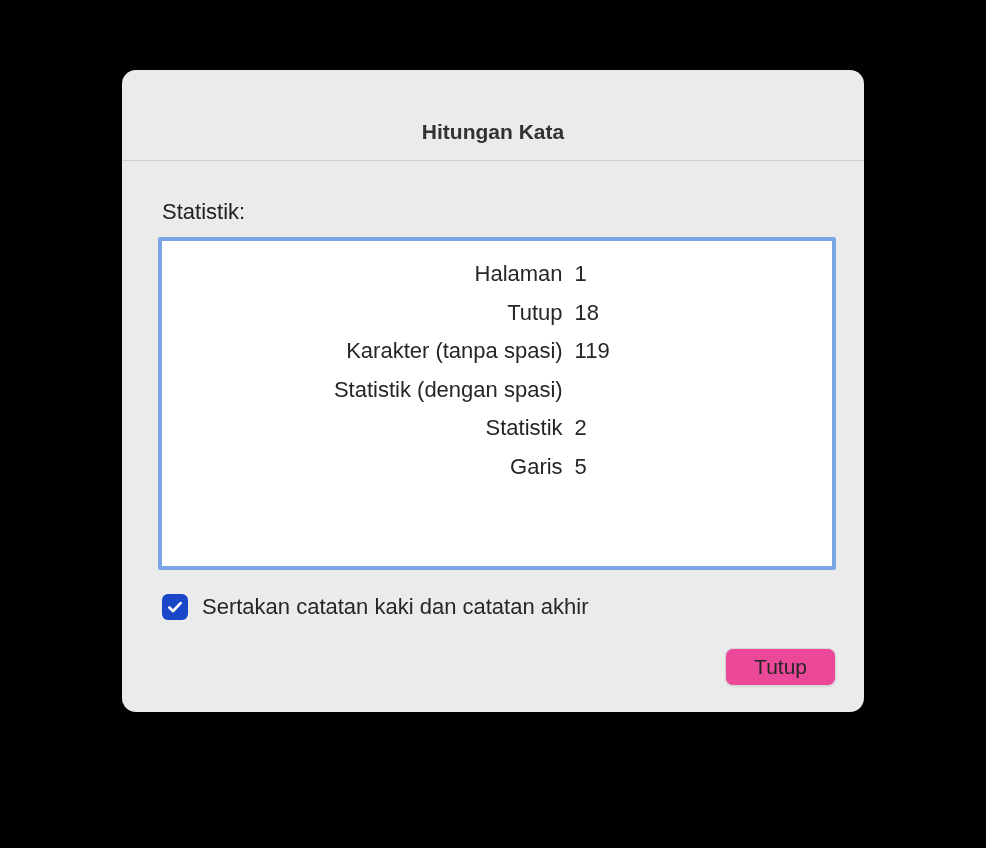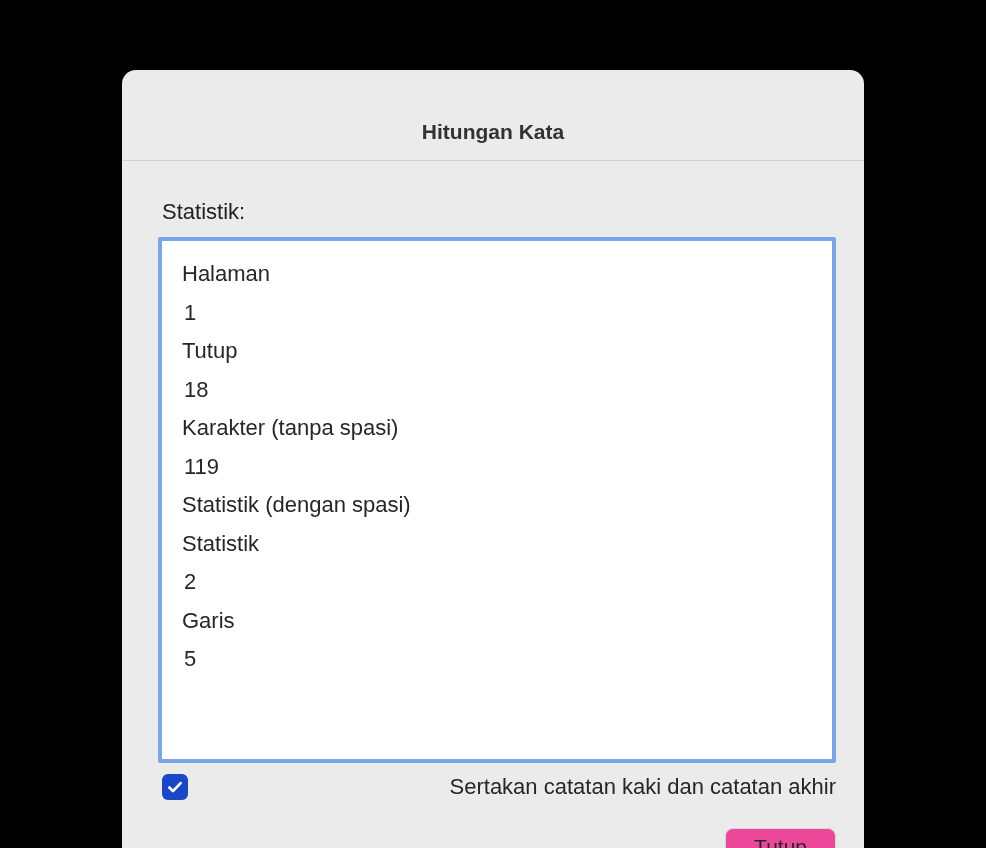--- a/index.html
+++ b/index.html
@@ -53,39 +53,37 @@
       border-radius: 2px;
       padding: 14px 20px 80px 20px;
       min-height: 316px;
     }
     .stat-row {
       display: flex;
       align-items: baseline;
       font-size: 22px;
       color: #262626;
       line-height: 1.75;
-      flex-direction: column;
     }
     .stat-label {
       flex: 0 0 62%;
       text-align: right;
       padding-right: 10px;
     }
     .stat-value {
       flex: 0 0 38%;
       text-align: left;
       padding-left: 2px;
     }
     .checkbox-row {
       display: flex;
       align-items: center;
-      margin-top: 11px;
+      margin-top: 24px;
       margin-left: 4px;
       gap: 14px;
-      justify-content: space-between;
     }
     .checkbox {
       width: 26px;
       height: 26px;
       background: #1a47c8;
       border-radius: 6px;
       display: flex;
       align-items: center;
       justify-content: center;
       flex-shrink: 0;

